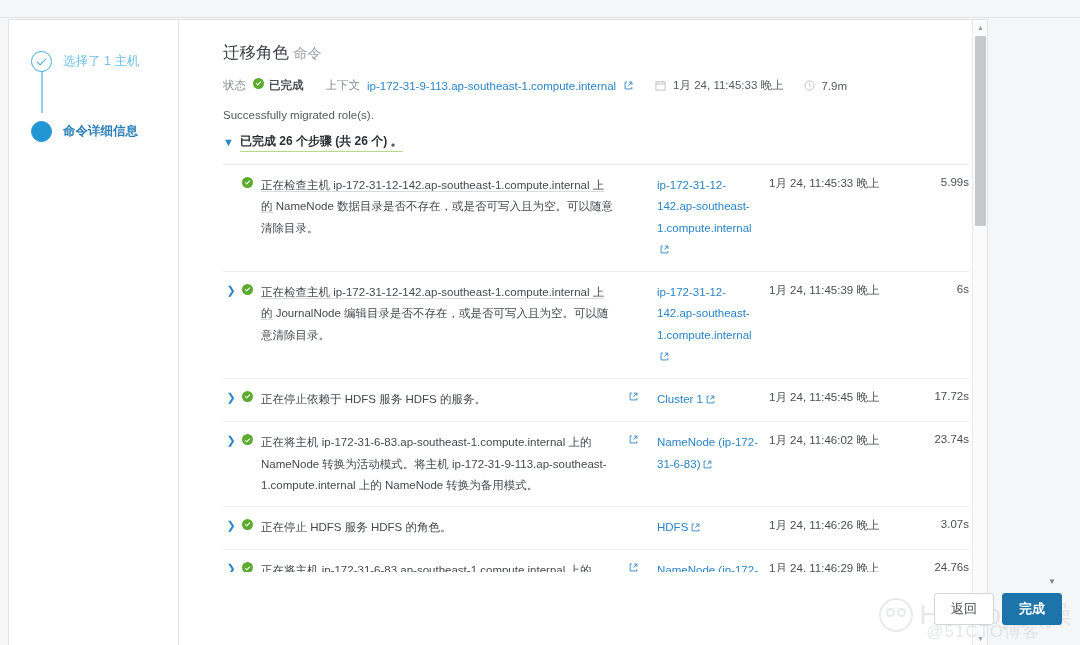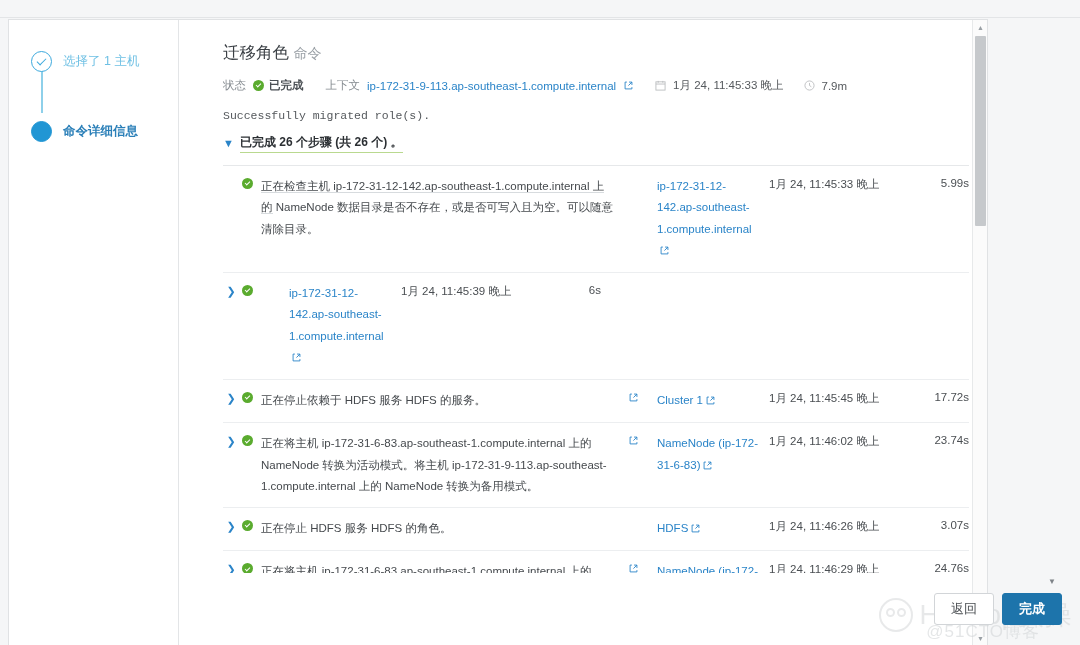--- a/index.html
+++ b/index.html
@@ -123,21 +123,21 @@
     align-items: center;
     font-size: 11.5px;
     color: #7b8186;
     margin-bottom: 16px;
     white-space: nowrap;
   }
   .meta-label { color: #868c91; margin-right: 7px; }
   .meta-status {
     color: #4a4f54;
     font-weight: bold;
-    display: flex; align-items: center;
+    display: flex; 
     margin-right: 22px;
   }
   .ok-dot {
     display: inline-block;
     width: 11px; height: 11px;
     border-radius: 50%;
     background: #5aab2e;
     margin-right: 5px;
     position: relative;
     flex: 0 0 11px;
@@ -154,21 +154,21 @@
   .meta-link {
     color: #2a84c8;
     text-decoration: none;
     margin-right: 5px;
   }
   .meta-sep { width: 22px; }
   .meta-item { display: flex; align-items: center; margin-right: 20px; color:#55595d; }
   .meta-item .ico { margin-right: 7px; opacity: .55; display:flex; }
 
   .summary-text {
-    font-family: Liberation Mono, monospace;
+    font-family: Liberation Sans, sans-serif;
     font-size: 11.5px;
     color: #55595d;
     margin-bottom: 12px;
   }
 
   .steps-toggle {
     display: flex;
     align-items: center;
     font-size: 12px;
     margin-bottom: 12px;
@@ -487,20 +487,21 @@
                   <path d="M5.6 1.2h3.2v3.2M8.8 1.2L4.9 5.1" fill="none" stroke="#2a84c8" stroke-width="1"></path>
                 </svg></span></div>
             <div class="c-time">1月 24, 11:45:33 晚上</div>
             <div class="c-dur">5.99s</div>
           </div>
           <div class="srow">
             <div class="c-toggle">❯</div>
             <div class="c-status">
               <span class="ok-dot"></span>
             </div>
+            <div class="c-desc"><span class="ul">正在检查主机 ip-172-31-12-142.ap-southeast-1.compute.internal 上的</span> JournalNode 编辑目录是否不存在，或是否可写入且为空。可以随意清除目录。</div>
             <div class="c-ctxicon"></div>
             <div class="c-ctx"><a href="#">ip-172-31-12-142.ap-southeast-1.compute.internal</a><span class="ext"><svg width="9" height="9" viewBox="0 0 10 10">
                   <path d="M3.2 1.2H1.2v7.6h7.6V6.8" fill="none" stroke="#2a84c8" stroke-width="1"></path>
                   <path d="M5.6 1.2h3.2v3.2M8.8 1.2L4.9 5.1" fill="none" stroke="#2a84c8" stroke-width="1"></path>
                 </svg></span></div>
             <div class="c-time">1月 24, 11:45:39 晚上</div>
             <div class="c-dur">6s</div>
           </div>
           <div class="srow">
             <div class="c-toggle">❯</div>

